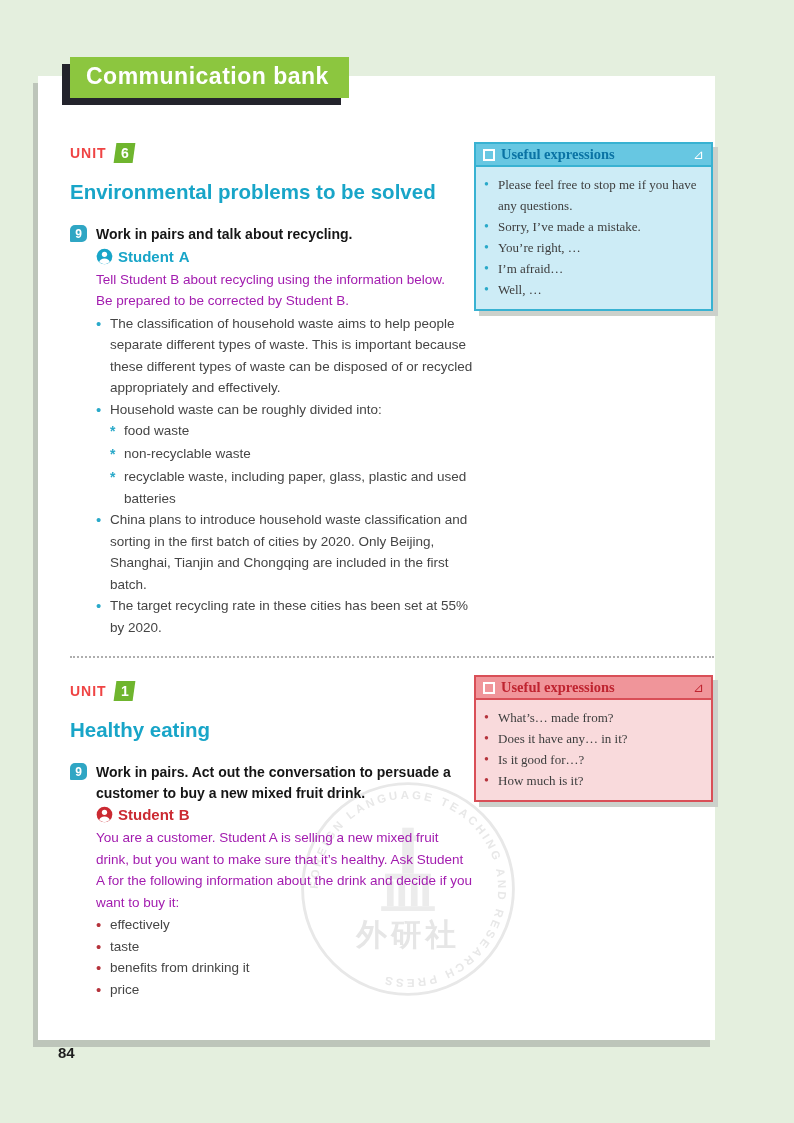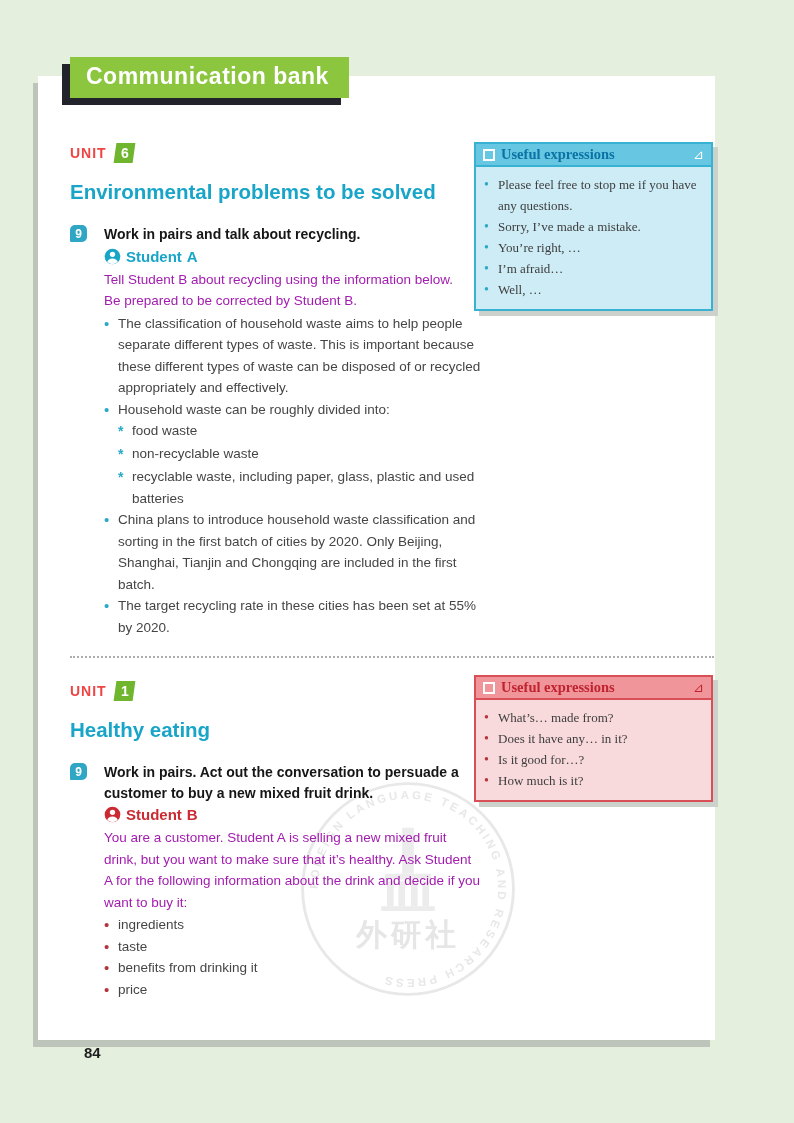--- a/index.html
+++ b/index.html
@@ -25,21 +25,21 @@
   .unit-badge{display:inline-flex;align-items:center;justify-content:center;width:19px;height:20px;
               background:#6fb52e;transform:skew(-8deg);}
   .unit-badge span{color:#fff;font-size:14px;font-weight:bold;transform:skew(8deg);}
 
   h1.sec-title{margin:16px 0 20px 0;font-size:20.5px;font-weight:bold;color:#18a5c8;white-space:nowrap;}
 
   .task{display:flex;gap:9px;}
   .task-num{flex:0 0 auto;width:17px;height:17px;margin-top:1px;background:#2fa6c4;color:#fff;
             font-size:12px;font-weight:bold;display:flex;align-items:center;justify-content:center;
             border-radius:5px 5px 5px 1px;}
-  .task-body{width:378px;margin-left:8px;}
+  .task-body{width:378px;}
   .task-text{margin:0 0 3px 0;font-size:14px;font-weight:bold;color:#161616;line-height:20.5px;}
 
   .student-row{display:flex;align-items:center;gap:5px;margin:2px 0 4px 0;font-size:15px;font-weight:bold;}
   .student-row svg{display:block;}
   .teal-c{color:#18a5c8;}
   .red-c{color:#cb2a32;}
 
   .intro{margin:0;font-size:13.5px;line-height:21.5px;color:#a21caf;}
 
   ul.bullets{list-style:none;margin:1px 0 0 0;padding:0;}
@@ -68,21 +68,21 @@
   .expr.blue .expr-title{color:#0a73a4;}
   .expr.blue .tri{color:#ffffff;}
   .expr.blue .dote{color:#2aa9c9;}
 
   .expr.red{left:436px;top:599px;border:2px solid #d94f57;background:#f9dadc;}
   .expr.red .expr-head{background:#f0959a;border-bottom:2px solid #d94f57;}
   .expr.red .expr-title{color:#bf2430;}
   .expr.red .tri{color:#bf2430;}
   .expr.red .dote{color:#b5333c;}
 
-  .pageno{position:absolute;left:84px;top:1044px;font-size:15px;font-weight:bold;color:#1d1d1d;z-index:4;}
+  .pageno{position:absolute;left:58px;top:1044px;font-size:15px;font-weight:bold;color:#1d1d1d;z-index:4;}
 </style>
 </head>
 <body>
 
 <div class="canvas">
 
   <div class="sheet">
 
     <div class="banner">
       <span>Communication bank</span>
@@ -194,21 +194,21 @@
                 <circle cx="10" cy="7.4" r="3.1" fill="#fff"></circle>
                 <path d="M3.8 16.6 a6.4 5.6 0 0 1 12.4 0 a9 9 0 0 1 -12.4 0 Z" fill="#fff"></path>
               </svg>
               <span>Student</span>
               <span>B</span>
             </div>
             <p class="intro">You are a customer. Student A is selling a new mixed fruit drink, but you want to make sure that it’s healthy. Ask Student A for the following information about the drink and decide if you want to buy it:</p>
             <ul class="bullets">
               <li>
                 <span class="dotb">•</span>
-                <div>ingredients</div>
+                <div>effectively</div>
               </li>
               <li>
                 <span class="dotb">•</span>
                 <div>taste</div>
               </li>
               <li>
                 <span class="dotb">•</span>
                 <div>benefits from drinking it</div>
               </li>
               <li>

